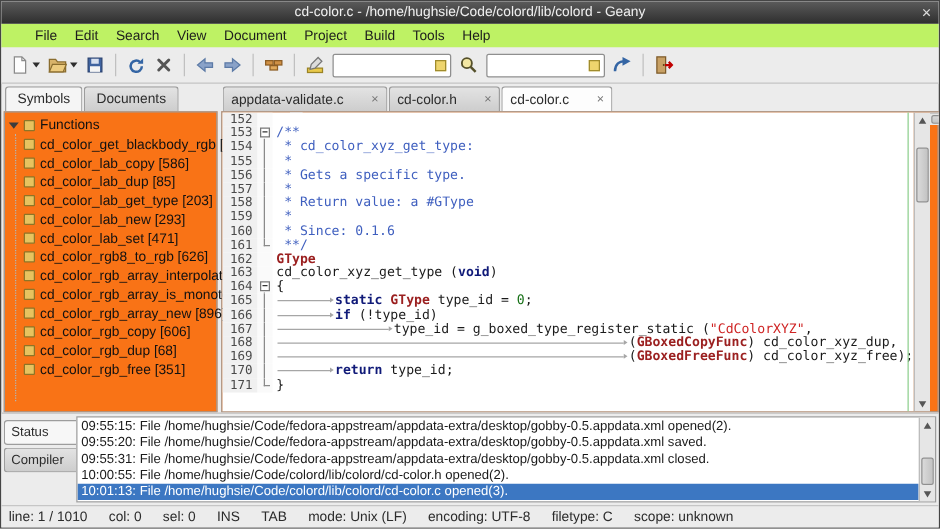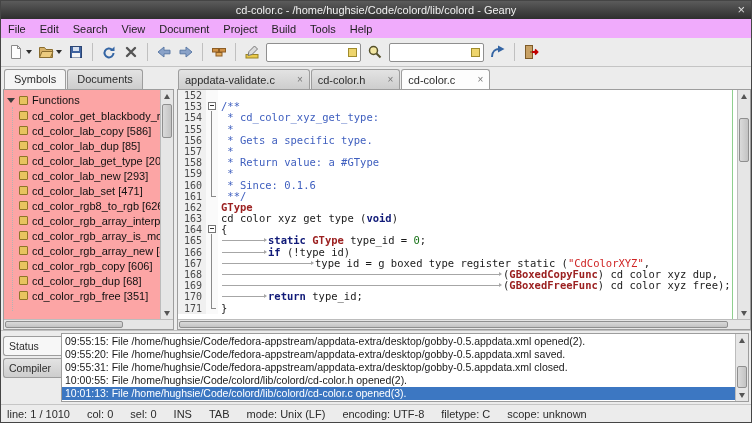--- a/index.html
+++ b/index.html
@@ -5,21 +5,21 @@
   *{box-sizing:border-box;margin:0;padding:0}
   html,body{background:#ffffff}
   body{margin:0;font-family:"Liberation Sans","DejaVu Sans",sans-serif}
   .window{width:752px;height:423px;display:flex;flex-direction:column;border:1px solid #454545;background:#ececec;overflow:hidden}
 
   
   .titlebar{flex:0 0 18px;background:linear-gradient(#5b5b5b,#2e2e2e);display:flex;align-items:center;justify-content:center;color:#f0f0f0;font-size:11px;position:relative}
   .wclose{position:absolute;right:6px;top:0;font-size:13px;line-height:17px;color:#dcdcdc}
 
   
-  .menubar{flex:0 0 19px;display:flex;align-items:center;background:#f0abfc;font-size:11px;color:#1d1d1d;padding-left:0}
+  .menubar{flex:0 0 19px;display:flex;align-items:center;background:#bef264;font-size:11px;color:#1d1d1d;padding-left:20px}
   .menu-item{padding:2px 7px}
 
   
   .toolbar{flex:0 0 29px;display:flex;align-items:center;background:#ececec;border-bottom:1px solid #c4c4c4;padding:0 4px}
   .tbtn{display:flex;align-items:center;height:24px;padding:0 3px;border-radius:2px}
   .ticon{display:flex;align-items:center}
   .dd{width:0;height:0;border-left:3px solid transparent;border-right:3px solid transparent;border-top:4px solid #2e2e2e;margin-left:2px}
   .tsep{width:1px;height:18px;background:#c0c0c0;margin:0 5px}
   .tentry{width:95px;height:19px;background:#fff;border:1px solid #8f8f8f;border-radius:2px;margin:0 3px;position:relative}
   .entry-icon{position:absolute;right:3px;top:4px;width:9px;height:9px;background:#eed56d;border:1px solid #a08c2d}
@@ -30,21 +30,21 @@
   
   .ntabs{flex:0 0 20px;display:flex;gap:1px;padding-left:1px}
   .tab{font-size:11px;padding:3px 9px;background:linear-gradient(#e3e3e3,#cdcdcd);border:1px solid #9d9d9d;border-bottom:none;border-radius:3px 3px 0 0;color:#2c2c2c;white-space:nowrap}
   .tab.active{background:#f5f5f5}
   .etab{display:flex;align-items:center;gap:22px;font-size:11px;padding:3px 6px;background:linear-gradient(#e3e3e3,#cdcdcd);border:1px solid #9d9d9d;border-bottom:none;border-radius:3px 3px 0 0;color:#2c2c2c;white-space:nowrap}
   .etab.active{background:#fdfdfd}
   .etab-close{font-size:10px;color:#777;line-height:10px}
 
   
   .sidebar{flex:0 0 174px;width:174px;display:flex;flex-direction:column;padding:2px 0 0 2px;min-height:0}
-  .side-wrap{flex:1;display:flex;flex-direction:column;border:1px solid #9d9d9d;background:#fca5a5;min-height:0;margin-right:1px}
+  .side-wrap{flex:1;display:flex;flex-direction:row;border:1px solid #9d9d9d;background:#f97316;min-height:0;margin-right:1px}
   .side-inner{flex:1;display:flex;min-height:0}
   .tree{flex:1;overflow:hidden;padding-top:2px;position:relative;min-width:0}
   .tree-guide{position:absolute;left:8px;top:17px;bottom:8px;border-left:1px dotted #b4b4b4}
   .tree-root{display:flex;align-items:center;height:16px;font-size:11px;gap:4px;padding-left:3px;color:#111}
   .expander{width:0;height:0;border-left:4px solid transparent;border-right:4px solid transparent;border-top:5px solid #3c3c3c}
   .sym-icon{width:9px;height:9px;background:#e7c35f;border:1px solid #8e7527;border-radius:1px;flex:0 0 9px}
   .sym-item{display:flex;align-items:center;height:15px;font-size:11px;gap:4px;padding-left:15px;white-space:nowrap;overflow:hidden;color:#111}
   .sym-label{overflow:hidden;text-overflow:clip;white-space:nowrap}
 
   
@@ -52,21 +52,21 @@
   .sb-btn{flex:0 0 12px;display:flex;align-items:center;justify-content:center}
   .arrow-up{width:0;height:0;border-left:3.5px solid transparent;border-right:3.5px solid transparent;border-bottom:5px solid #555}
   .arrow-down{width:0;height:0;border-left:3.5px solid transparent;border-right:3.5px solid transparent;border-top:5px solid #555}
   .sb-track{flex:1;position:relative}
   .sb-thumb{position:absolute;left:1px;right:1px;background:linear-gradient(90deg,#dadada,#c3c3c3);border:1px solid #8f8f8f;border-radius:2px}
   .hscroll{flex:0 0 10px;height:10px;background:#e6e6e6;border-top:1px solid #bcbcbc;position:relative}
   .hthumb{position:absolute;top:1px;bottom:1px;left:1px;background:linear-gradient(#dadada,#c3c3c3);border:1px solid #8f8f8f;border-radius:2px}
 
   
   .editor{flex:1;display:flex;flex-direction:column;min-width:0;padding:2px 0 0 2px;min-height:0}
-  .edit-wrap{flex:1;display:flex;flex-direction:column;border:1px solid #9d9d9d;min-height:0;background:#f97316}
+  .edit-wrap{flex:1;display:flex;flex-direction:row;border:1px solid #9d9d9d;min-height:0;background:#f97316}
   .edit-body{flex:1;display:flex;min-height:0;position:relative}
   .codepane{flex:1;overflow:hidden;font-family:"DejaVu Sans Mono",monospace;font-size:10.5px;background:#fff;min-width:0}
   .crow{display:flex;height:11.2px;line-height:11.2px}
   .ln{flex:0 0 28px;width:28px;text-align:right;padding-right:4px;background:#f0f0f0;color:#4a4a4a;font-size:10px}
   .fold{flex:0 0 12px;width:12px;background:#fafafa;position:relative}
   .fbox{position:absolute;left:2px;top:1px;width:8px;height:8px;border:1px solid #777;background:#fff}
   .fbox::after{content:"";position:absolute;left:1px;top:2px;width:4px;height:1px;background:#333}
   .ftail{position:absolute;left:5px;top:10px;bottom:0;width:1px;background:#8a8a8a}
   .fmid{position:absolute;left:5px;top:0;bottom:0;width:1px;background:#8a8a8a}
   .fendv{position:absolute;left:5px;top:0;height:6px;width:1px;background:#8a8a8a}

